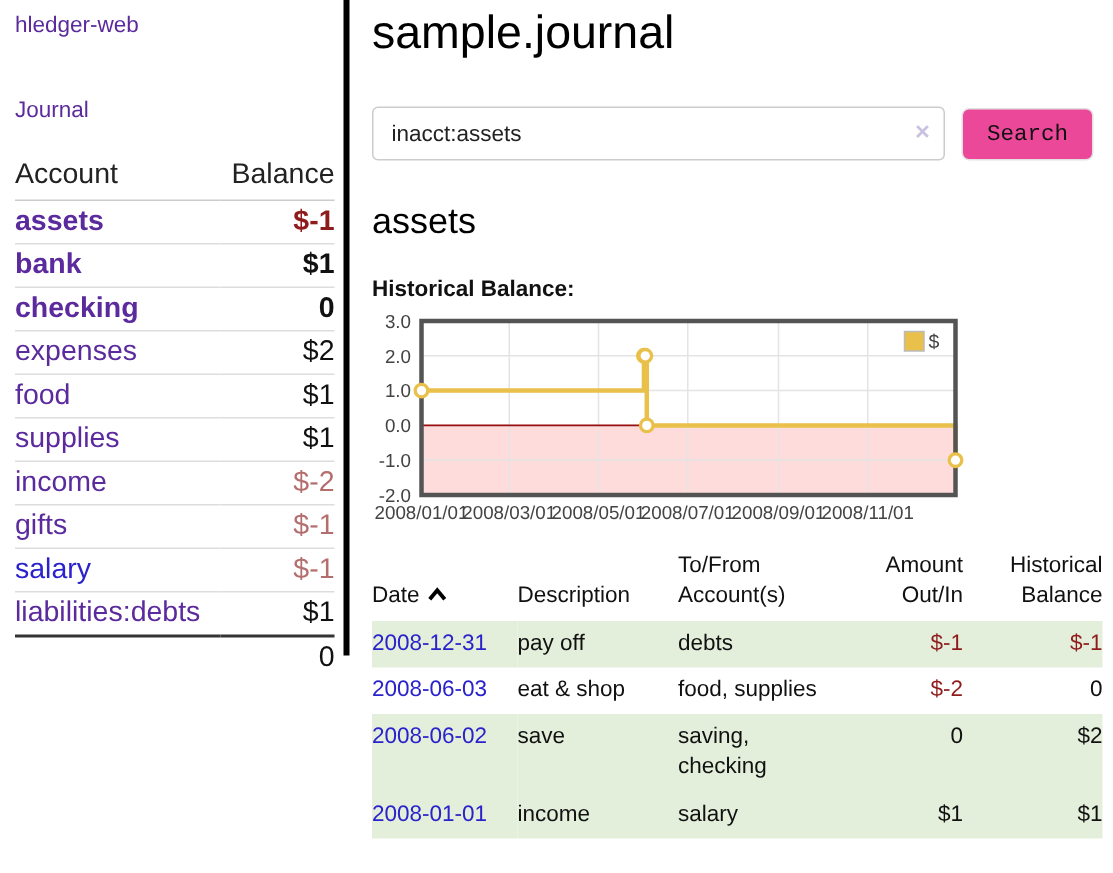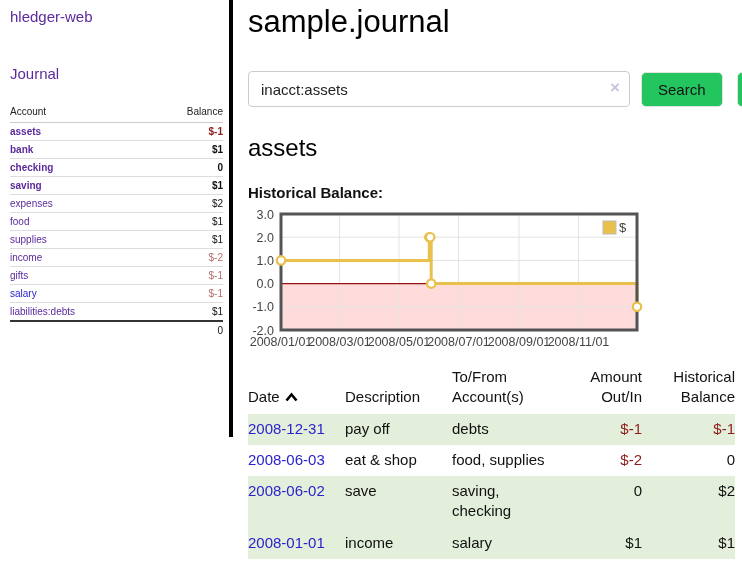--- a/index.html
+++ b/index.html
@@ -15,21 +15,21 @@
   .page{display:flex;align-items:flex-start;}
 
   
   .sidebar{
     width:233px;min-width:233px;height:437px;
     border-right:4px solid #000000;
     padding:8px 6px 0 10px;
   }
   .app-title{font-size:15px;color:var(--purple);cursor:pointer;}
   .journal-link{display:inline-block;margin-top:40px;font-size:15px;color:var(--purple);text-decoration:none;cursor:pointer;}
-  table.accounts{width:100%;border-collapse:collapse;margin-top:20px;font-size:10px;}
+  table.accounts{width:100%;border-collapse:collapse;margin-top:20px;font-size:19px;}
   table.accounts th{font-weight:400;text-align:left;padding:3px 0 5px;border-bottom:1px solid #ccc;color:#222;}
   table.accounts th.bal-h{text-align:right;}
   table.accounts tbody tr + tr td{border-top:1px solid #ddd;}
   table.accounts td{padding:3px 0;}
   table.accounts td.bal{text-align:right;}
   table.accounts a{color:var(--purple);text-decoration:none;cursor:pointer;}
   table.accounts a.blue{color:var(--blue);}
   .lvl1{padding-left:8px;}
   .lvl2{padding-left:17px;}
   .lvl3{padding-left:27px;}
@@ -47,22 +47,22 @@
     width:100%;height:36px;border:1px solid #ccc;border-radius:4px;
     padding:0 30px 0 12px;font-size:15px;color:#222;
     font-family:"Liberation Sans",sans-serif;
   }
   .clear-x{
     position:absolute;right:10px;top:7px;font-size:17px;font-weight:700;
     color:#c9c2e0;cursor:pointer;line-height:20px;
   }
   .btn{
     margin-left:11px;padding:8px 16px;font-size:15px;color:#111;
-    background:#22c55e;border:1px solid #e2e2e2;border-radius:5px;cursor:pointer;
-    font-family:Liberation Sans, sans-serif;
+    background:#ec4899;border:1px solid #e2e2e2;border-radius:5px;cursor:pointer;
+    font-family:Liberation Mono, monospace;
   }
   .btn.help{margin-left:14px;padding:8px 13px;}
   h2.acct-heading{font-size:24px;font-weight:400;margin:27px 0 0;color:#000;}
   .chart-title{font-weight:700;font-size:15px;margin-top:22px;}
   svg#chart{display:block;margin:9px 0 0 -5px;}
 
   
   table.register{border-collapse:collapse;margin-top:13px;font-size:15px;table-layout:fixed;width:487px;}
   table.register col.c1{width:97px;}
   table.register col.c2{width:107px;}
@@ -99,24 +99,20 @@
             <td class="acct lvl1"><a>assets</a></td>
             <td class="bal neg-strong">$-1</td>
           </tr>
           <tr class="b">
             <td class="acct lvl2"><a>bank</a></td>
             <td class="bal">$1</td>
           </tr>
           <tr class="b">
             <td class="acct lvl3"><a>checking</a></td>
             <td class="bal">0</td>
-          </tr>
-          <tr class="b">
-            <td class="acct lvl3"><a>saving</a></td>
-            <td class="bal">$1</td>
           </tr>
           <tr>
             <td class="acct lvl1"><a>expenses</a></td>
             <td class="bal">$2</td>
           </tr>
           <tr>
             <td class="acct lvl2"><a>food</a></td>
             <td class="bal">$1</td>
           </tr>
           <tr>

